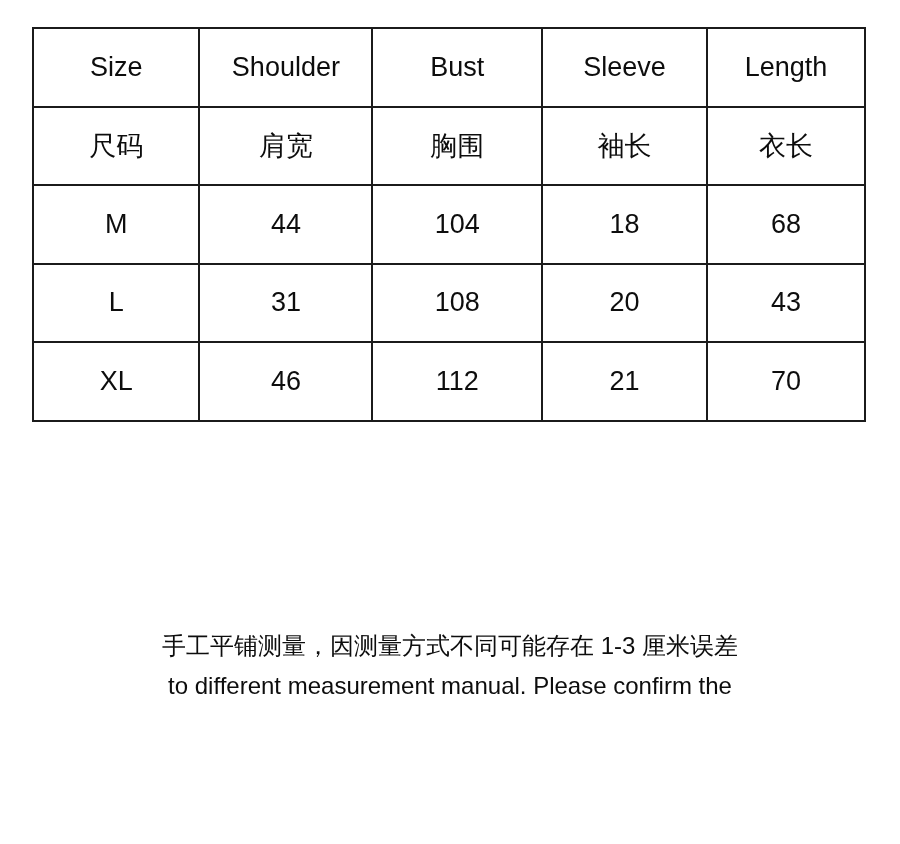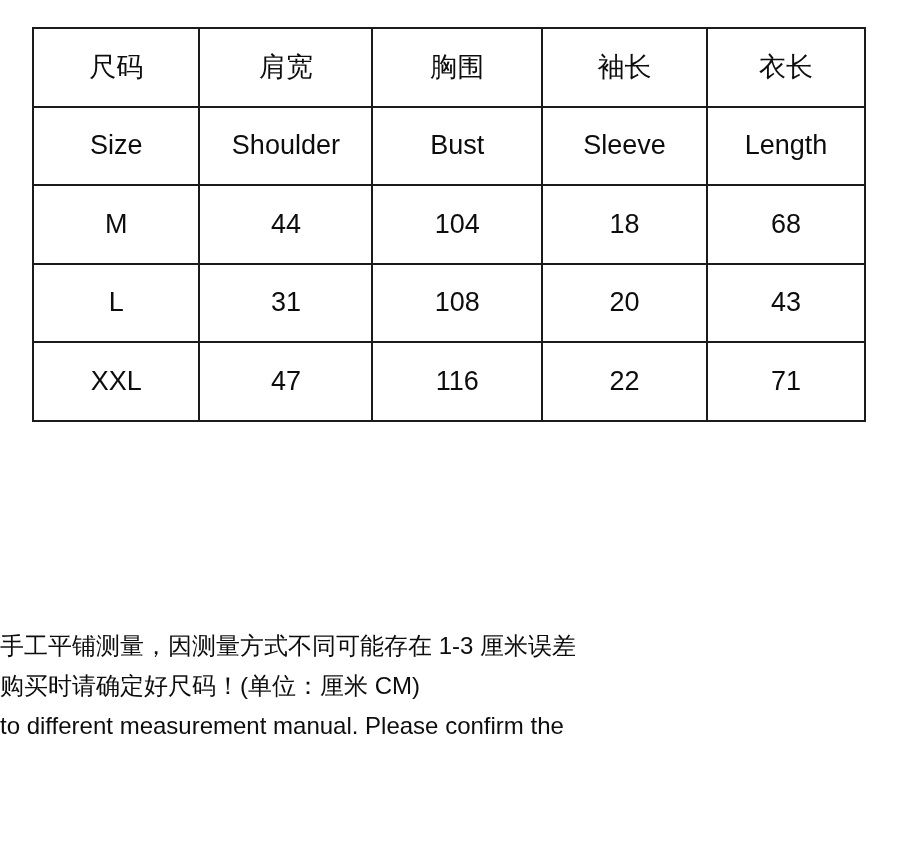--- a/index.html
+++ b/index.html
@@ -33,21 +33,21 @@
     font-size: 27px;
     font-weight: 400;
     color: #0d0d0d;
     padding: 0;
   }
   .notes {
     position: absolute;
     left: 0;
     top: 626px;
     width: 900px;
-    text-align: left;
+    text-align: center;
   }
   .notes p {
     margin: 0;
     font-size: 24px;
     line-height: 40px;
     color: #0d0d0d;
     white-space: nowrap;
   }
 </style>
 </head>
@@ -58,56 +58,55 @@
   <table class="size-table">
     <colgroup>
       <col style="width:20.0%">
       <col style="width:20.8%">
       <col style="width:20.4%">
       <col style="width:19.8%">
       <col style="width:19.0%">
     </colgroup>
     <tbody>
       <tr>
+        <th>Size</th>
+        <th>Shoulder</th>
+        <th>Bust</th>
+        <th>Sleeve</th>
+        <th>Length</th>
+      </tr>
+      <tr>
         <th>尺码</th>
         <th>肩宽</th>
         <th>胸围</th>
         <th>袖长</th>
         <th>衣长</th>
-      </tr>
-      <tr>
-        <th>Size</th>
-        <th>Shoulder</th>
-        <th>Bust</th>
-        <th>Sleeve</th>
-        <th>Length</th>
       </tr>
       <tr>
         <td>M</td>
         <td>44</td>
         <td>104</td>
         <td>18</td>
         <td>68</td>
       </tr>
       <tr>
         <td>L</td>
         <td>31</td>
         <td>108</td>
         <td>20</td>
         <td>43</td>
       </tr>
       <tr>
-        <td>XXL</td>
-        <td>47</td>
-        <td>116</td>
-        <td>22</td>
-        <td>71</td>
+        <td>XL</td>
+        <td>46</td>
+        <td>112</td>
+        <td>21</td>
+        <td>70</td>
       </tr>
     </tbody>
   </table>
 
   <div class="notes">
     <p>手工平铺测量，因测量方式不同可能存在 1-3 厘米误差</p>
-    <p>购买时请确定好尺码！(单位：厘米 CM)</p>
     <p>to different measurement manual. Please confirm the</p>
   </div>
 
 </div>
 
 </body></html>

